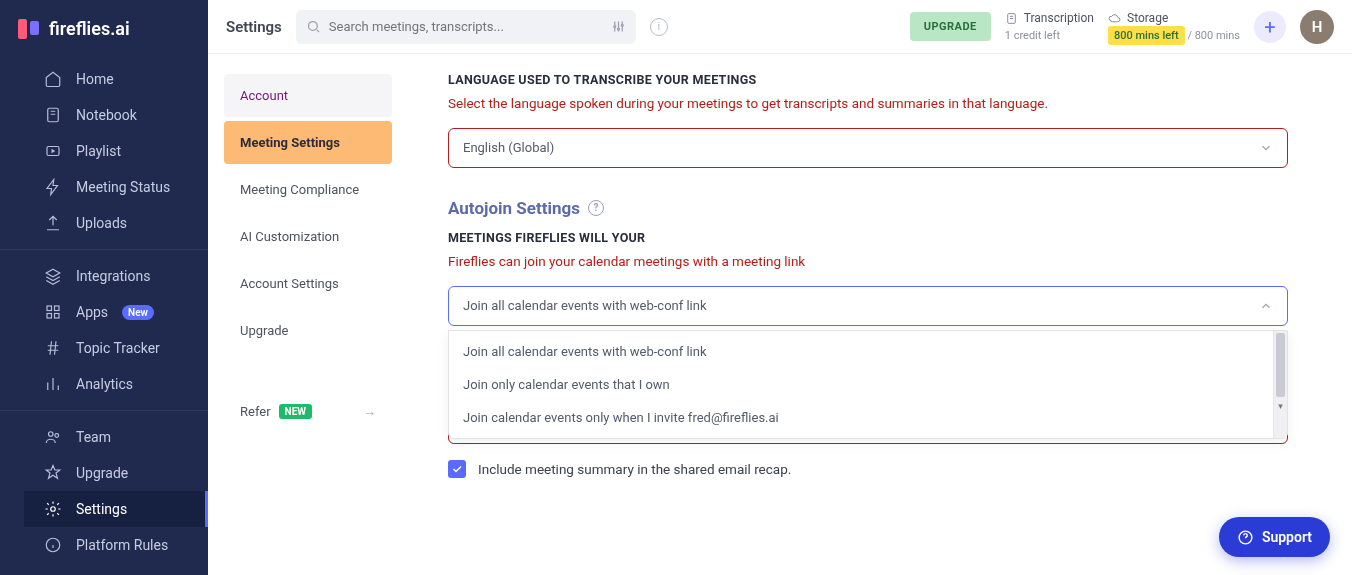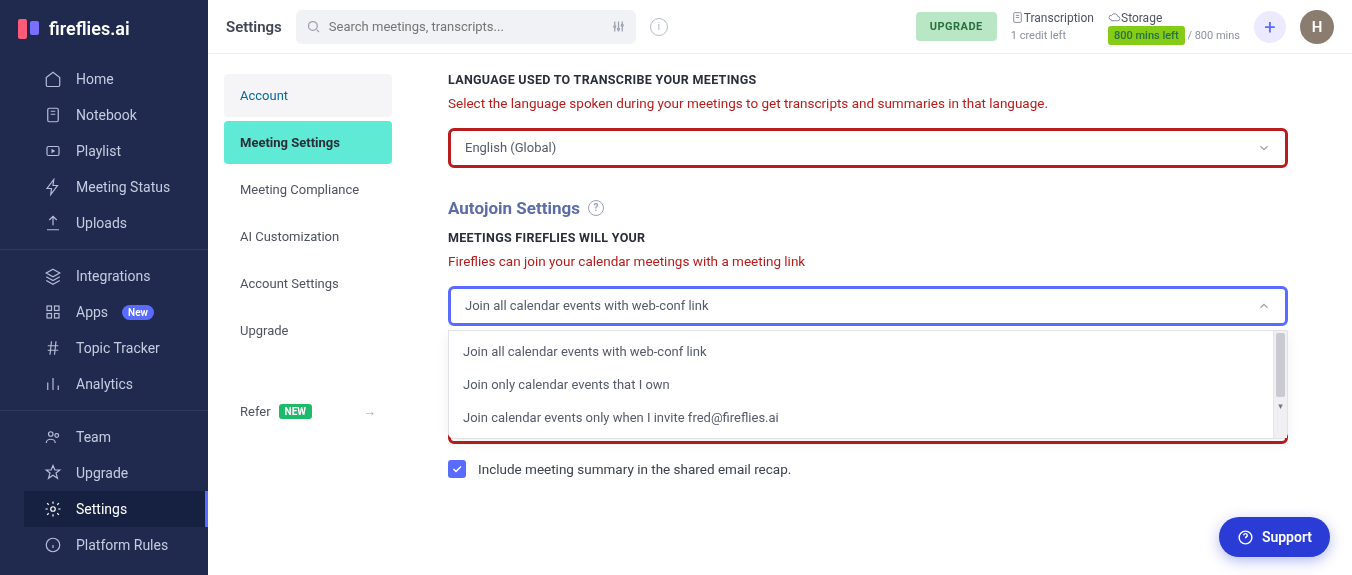--- a/index.html
+++ b/index.html
@@ -21,38 +21,38 @@
 .badge-new { background:#5a6bff; color:#fff; font-size:10px; padding:2px 6px; border-radius:9px; font-weight:600; }
 .main { flex:1; display:flex; flex-direction:column; min-width:0; }
 .topbar { height:54px; border-bottom:1px solid #ececf0; display:flex; align-items:center; padding:0 18px; gap:14px; }
 .topbar-title { font-size:15px; font-weight:600; color:#404552; }
 .search { flex:0 0 340px; background:#f1f2f5; border-radius:6px; height:34px; display:flex; align-items:center; padding:0 10px; gap:8px; color:#8c91a0; }
 .search input { border:none; background:transparent; outline:none; flex:1; font-size:13px; color:#555; }
 .search svg { width:15px; height:15px; stroke:#9ba0af; fill:none; stroke-width:2; }
 .topbar-spacer { flex:1; }
 .upgrade-pill { background:#b9e7c5; color:#2a6f3e; font-size:11px; font-weight:700; letter-spacing:.5px; padding:8px 14px; border-radius:4px; cursor:pointer; }
 .header-stat { display:flex; flex-direction:column; gap:4px; font-size:12px; color:#4e5360; }
-.header-stat .row1 { display:flex; }
+.header-stat .row1 { display:flex; align-items:center; gap:6px; }
 .header-stat .row1 svg { width:13px; height:13px; stroke:#7b8090; fill:none; stroke-width:1.6; }
 .header-stat .row2 { color:#8b90a0; font-size:11px; }
-.storage-pill { background:#84cc16; color:#2a6f3e; font-size:11px; padding:3px 6px; border-radius:3px; font-weight:500; }
+.storage-pill { background:#fde047; color:#2a6f3e; font-size:11px; padding:3px 6px; border-radius:3px; font-weight:500; }
 .plus-btn { width:32px; height:32px; border-radius:50%; background:#eceaff; color:#5a6bff; display:flex; align-items:center; justify-content:center; font-size:20px; cursor:pointer; }
 .avatar { width:34px; height:34px; border-radius:50%; background:#8a7c6f; color:#fff; display:flex; align-items:center; justify-content:center; font-weight:600; cursor:pointer; font-size:15px; }
 .info-circ { width:18px; height:18px; border:1.3px solid #b7bcc9; border-radius:50%; display:flex; align-items:center; justify-content:center; font-size:11px; color:#b7bcc9; cursor:pointer; }
 .body { flex:1; display:flex; min-height:0; }
 .subnav { width:200px; padding:20px 16px; display:flex; flex-direction:column; gap:4px; flex-shrink:0; }
 .sub-item { padding:14px 16px; font-size:13px; color:#4e5360; border-radius:4px; cursor:pointer; display:flex; align-items:center; gap:8px; }
-.sub-item.dim { color:#0369a1; background:#f5f5f8; }
-.sub-item.active { background:#5eead4; font-weight:700; color:#2a2e3a; }
+.sub-item.dim { color:#701a75; background:#f5f5f8; }
+.sub-item.active { background:#fdba74; font-weight:700; color:#2a2e3a; }
 .sub-badge { background:#1fb96a; color:#fff; font-size:10px; font-weight:700; padding:2px 6px; border-radius:3px; }
 .sub-item .arrow { margin-left:auto; color:#9aa0af; }
 .content { flex:1; padding:18px 40px 40px; overflow:auto; max-width:920px; }
 .sec-heading { font-size:12.5px; font-weight:700; letter-spacing:.3px; color:#2a2e3a; margin-bottom:6px; }
 .sec-desc { font-size:13.5px; color:#b91c1c; line-height:1.55; margin-bottom:14px; }
-.select { border:3px solid #b91c1c; border-radius:6px; height:40px; display:flex; align-items:center; padding:0 14px; font-size:13px; color:#565b6b; justify-content:space-between; cursor:pointer; background:#fff; }
+.select { border:1px solid #b91c1c; border-radius:6px; height:40px; display:flex; align-items:center; padding:0 14px; font-size:13px; color:#565b6b; justify-content:space-between; cursor:pointer; background:#fff; }
 .select.focused { border-color:#5a6bff; }
 .chev { width:14px; height:14px; }
 .chev svg { width:14px; height:14px; stroke:#9aa0af; fill:none; stroke-width:2; }
 .section-title { font-size:17px; font-weight:700; color:#5c6ca8; margin:30px 0 12px; display:flex; align-items:center; gap:8px; }
 .section-title .q { width:16px; height:16px; border:1.2px solid #9aa0b8; border-radius:50%; font-size:10px; color:#9aa0b8; display:flex; align-items:center; justify-content:center; }
 .dropdown-wrap { position:relative; margin-bottom:12px; }
 .dropdown-panel { position:absolute; left:0; right:0; top:44px; background:#fff; border:1px solid #e2e3e9; border-radius:0 0 6px 6px; box-shadow:0 4px 14px rgba(0,0,0,0.06); z-index:5; display:flex; }
 .dd-list { flex:1; padding:4px 0; }
 .dd-item { padding:9px 14px; font-size:13px; color:#565b6b; cursor:pointer; }
 .dd-scroll { width:14px; background:#f0f0f3; display:flex; flex-direction:column; border-left:1px solid #e4e5ea; }

